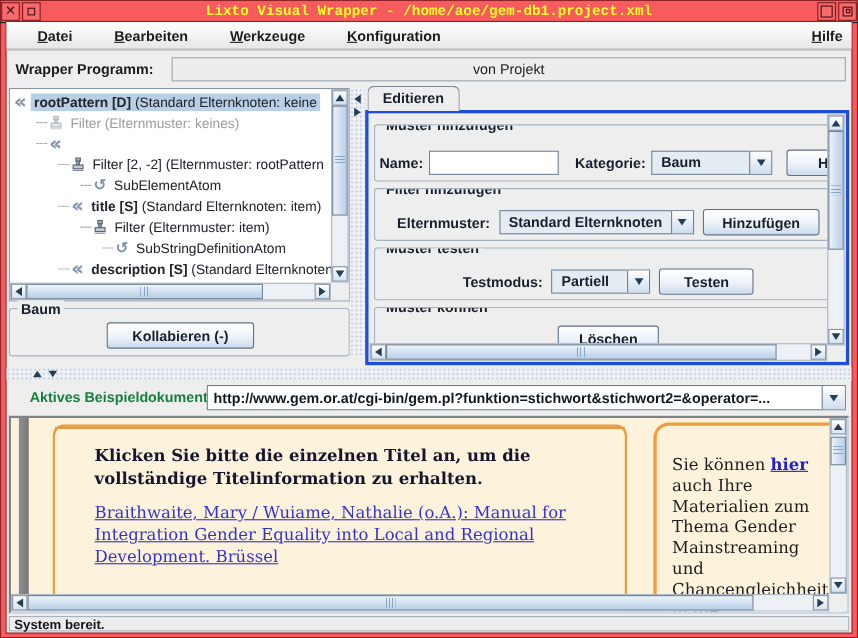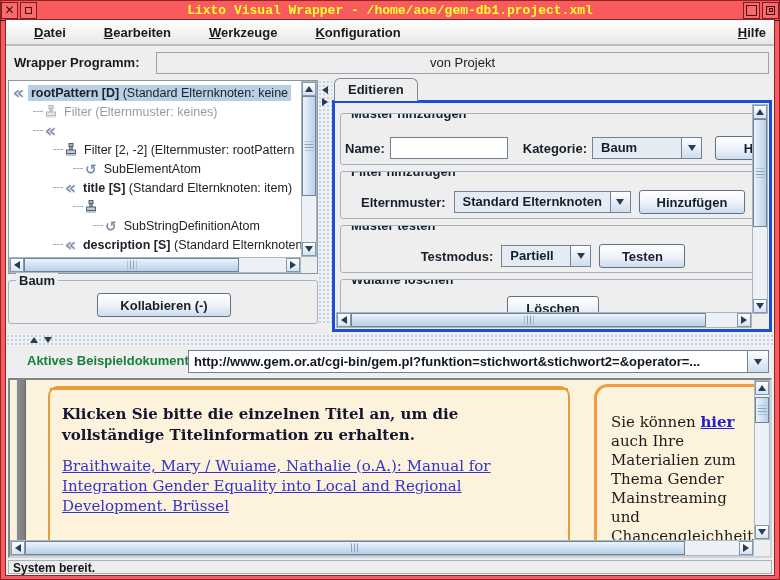--- a/index.html
+++ b/index.html
@@ -90,21 +90,21 @@
   .doc-combo{position:absolute;left:182px;right:5px;top:2px;height:23px;border:1px solid #6f8296;background:#fff;display:flex;box-sizing:border-box;}
   .doc-combo .val{flex:1;font:bold 13px "Liberation Sans",sans-serif;color:#101820;padding:3px 4px 0 5px;white-space:nowrap;overflow:hidden;}
   .doc-combo .cbtn{flex:0 0 20px;background:linear-gradient(#ffffff,#cfdded);border-left:1px solid #6f8296;display:flex;align-items:center;justify-content:center;}
   
   .browser{position:absolute;left:2px;top:358px;width:764px;height:180px;border:2px inset #cdd4dc;background:#fdf3dc;box-sizing:border-box;}
   .b-inner{position:absolute;inset:0;overflow:hidden;}
   .b-strip{position:absolute;left:6px;top:0;bottom:16px;width:10px;background:linear-gradient(90deg,#e9e9e9 1px,#8d8d8d 1px,#7c7c7c 9px,#555 10px);}
   .res-box{position:absolute;left:38px;top:6px;width:522px;height:300px;border:2px solid #e89b3c;border-radius:10px;background:#fdf3dc;box-sizing:border-box;}
   .res-head{font:bold 15px "DejaVu Serif",serif;color:#1c1c3a;padding:4px 0 4px 12px;}
   .res-rule{border-top:2px solid #e89b3c;margin:0;}
-  .res-body{padding:14px 14px 0 12px;font:15px "DejaVu Serif",serif;}
+  .res-body{padding:14px 14px 0 12px;font:15px "DejaVu Serif",serif;margin-left:24px;}
   .res-intro{font-weight:bold;color:#15152e;line-height:21px;margin:0 0 10px 0;max-width:480px;}
   .res-link{display:block;color:#3333cc;text-decoration:underline;line-height:20px;margin:0 0 14px 0;max-width:490px;cursor:pointer;}
   .side-box{position:absolute;left:584px;top:4px;width:176px;height:300px;border:3px solid #ef9d3d;border-radius:14px;background:#fdf3dc;box-sizing:border-box;}
   .side-text{margin:26px 8px 0 14px;font:15px "DejaVu Serif",serif;color:#1c1c1c;line-height:19px;width:132px;}
   .side-text .blink{color:#2222cc;font-weight:bold;text-decoration:underline;cursor:pointer;}
   
   .statusbar{position:absolute;left:2px;top:540px;width:764px;height:14px;border:1px solid #a9b2bc;background:#ededed;box-sizing:border-box;}
   .statusbar span{position:absolute;left:4px;top:0px;font:bold 12px "Liberation Sans",sans-serif;color:#14141e;}
 </style>
 </head>
@@ -191,20 +191,21 @@
         <div class="trow lvl3">
             <span class="conn"></span>
             <span class="tico">
               <svg width="12" height="13" viewBox="0 0 12 13">
                 <rect x="4" y="0.5" width="4" height="3" fill="#aab4c2" stroke="#55606e" stroke-width="1"></rect>
                 <rect x="4.7" y="3.5" width="2.6" height="3.5" fill="#8e99a8" stroke="#55606e" stroke-width="0.8"></rect>
                 <rect x="1.5" y="7" width="9" height="3.5" fill="#c3ccd8" stroke="#55606e" stroke-width="1"></rect>
                 <line x1="1" y1="12" x2="11" y2="12" stroke="#8090a0" stroke-width="1"></line>
               </svg>
             </span>
+            <span class="lbl"><span class="nm"></span><span>Filter (Elternmuster: item)</span></span>
           </div>
         <div class="trow lvl4">
             <span class="conn"></span>
             <span class="tico ic-atom">↺</span>
             <span class="lbl"><span class="nm"></span><span>SubStringDefinitionAtom</span></span>
           </div>
         <div class="trow lvl2">
             <span class="conn"></span>
             <span class="tico ic-pattern">«</span>
             <span class="lbl"><span class="nm">description [S]</span><span> (Standard Elternknoten</span></span>
@@ -292,21 +293,21 @@
                 <span class="val">Standard Elternknoten</span>
                 <span class="cbtn">
                   <span class="tri down"></span>
                 </span>
               </span>
             <button class="jbtn" style="min-width:106px;">Hinzufügen</button>
           </div>
         </div>
 
         <div class="grp g-del">
-          <span class="grp-title">Wuiame löschen</span>
+          <span class="grp-title">Muster können</span>
           <div class="erow">
             <button class="jbtn" style="min-width:92px;">Löschen</button>
           </div>
         </div>
 
       </div>
 
       <div class="sbar v" style="right:1px;top:1px;bottom:15px;">
         <div class="sbtn">
             <span class="tri up"></span>

